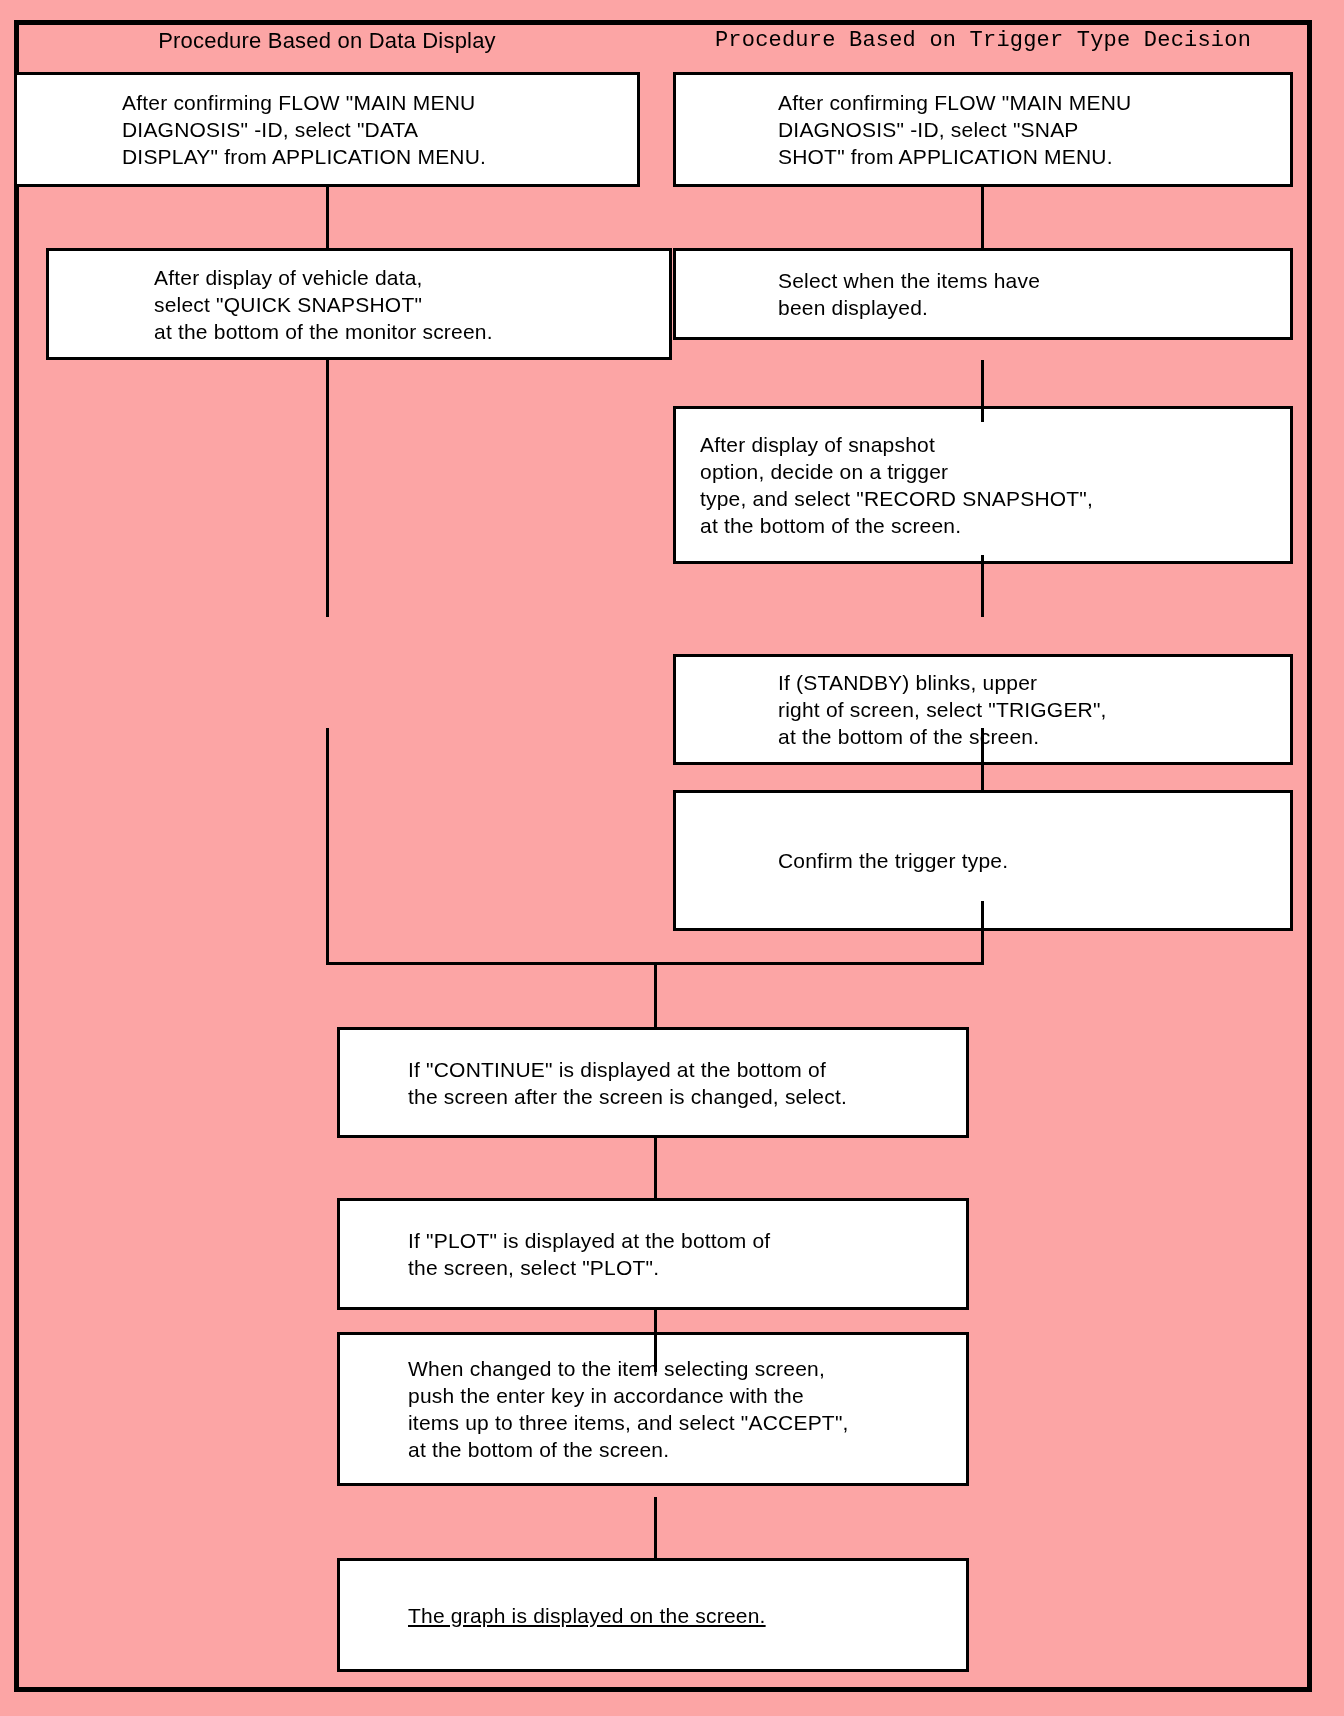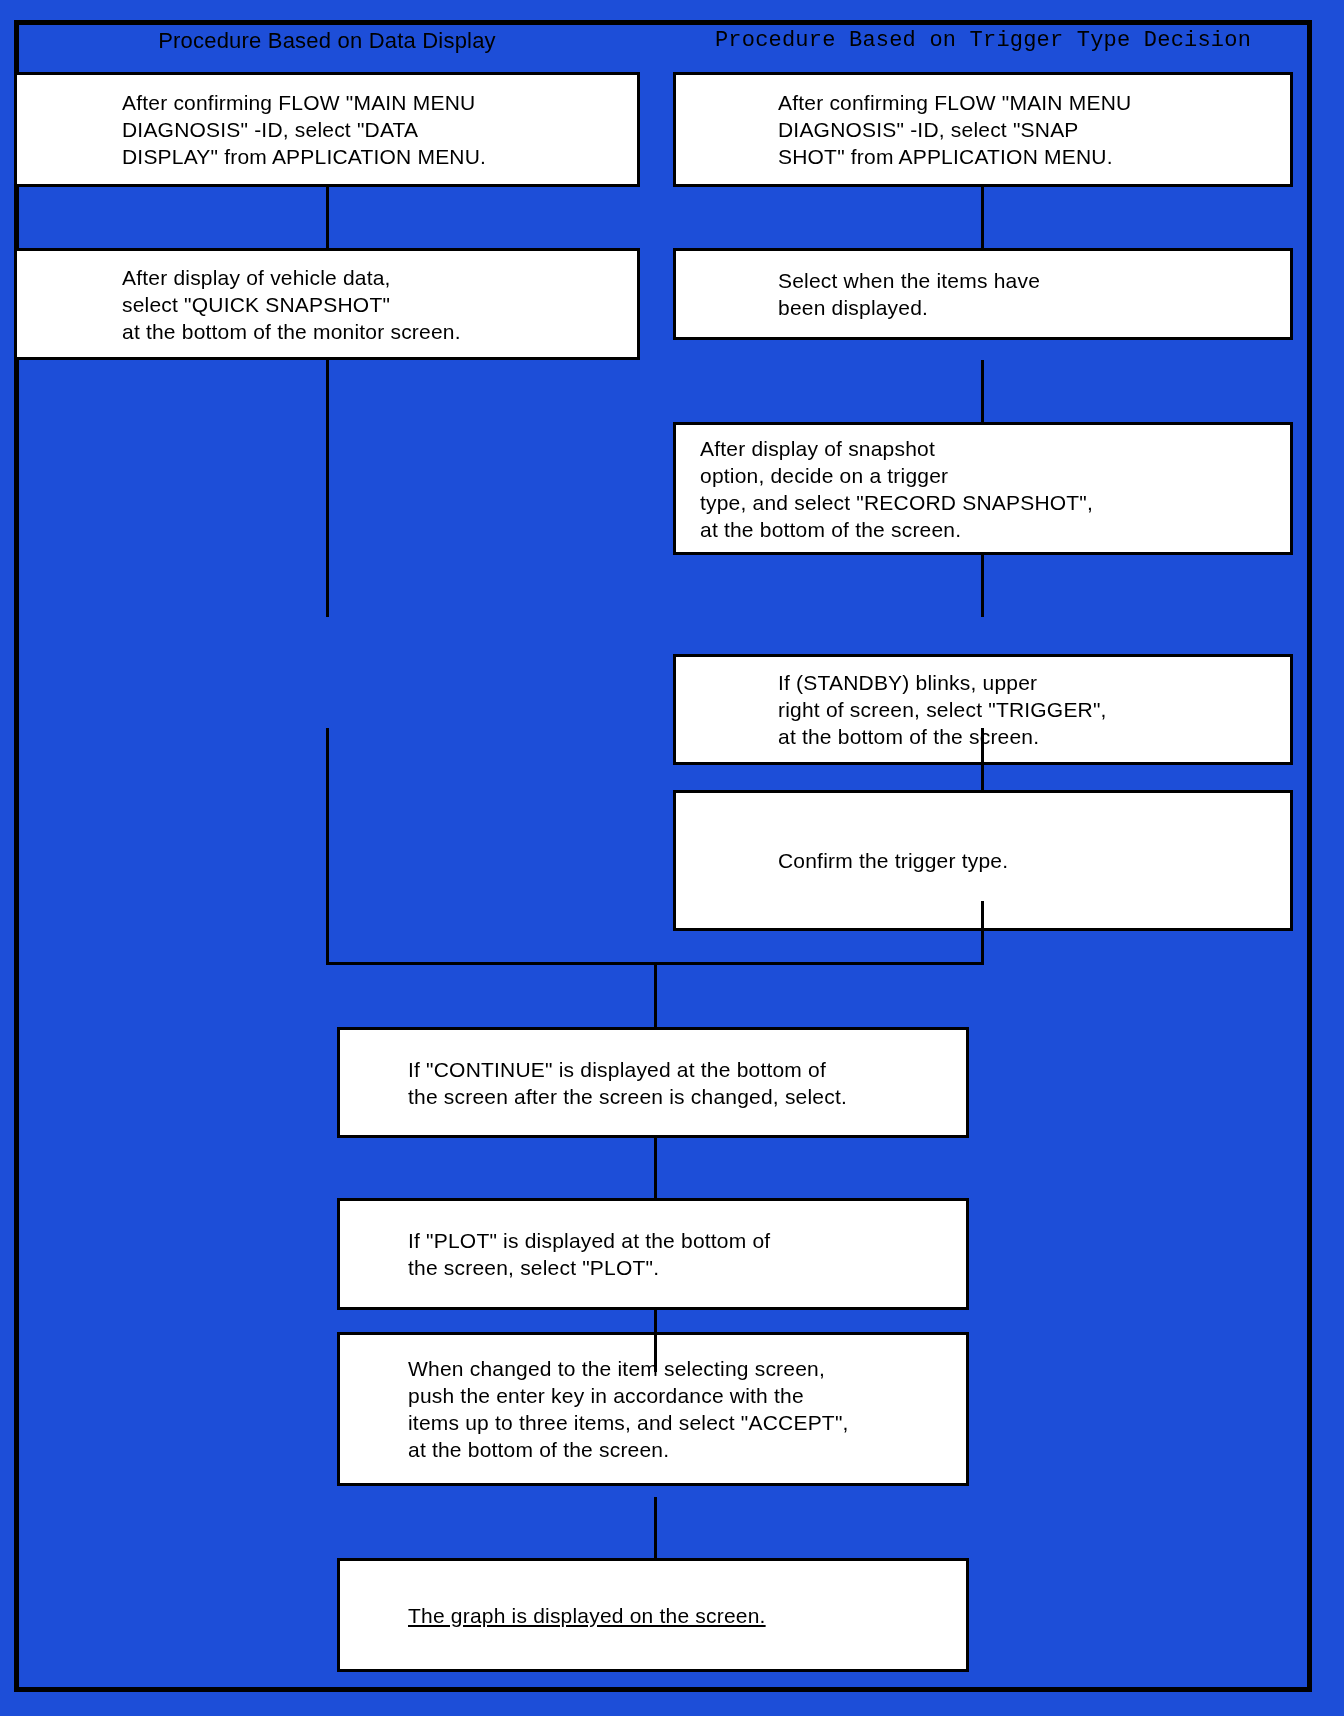--- a/index.html
+++ b/index.html
@@ -4,21 +4,21 @@
 <style>
   html, body {
     margin: 0;
     padding: 0;
     background: #ffffff;
   }
   #canvas {
     position: relative;
     width: 1344px;
     height: 1716px;
-    background: #1d4ed8;
+    background: #fca5a5;
     font-family: "Liberation Sans", "DejaVu Sans", sans-serif;
     color: #000000;
   }
   .page-border {
     position: absolute;
     left: 14px;
     top: 20px;
     width: 1298px;
     height: 1672px;
     border: 5px solid #000000;
@@ -49,25 +49,25 @@
     white-space: pre-line;
     letter-spacing: 0.2px;
   }
   
   .lcol { left: 14px; width: 626px; padding-left: 105px; padding-right: 16px; }
   
   .rcol { left: 673px; width: 620px; padding-left: 102px; padding-right: 16px; }
   
   .mcol { left: 337px; width: 632px; padding-left: 68px; padding-right: 16px; }
   .box-l1 { top: 72px;   height: 115px; }
-  .box-l2 { top: 248px;  height: 112px; }
+  .box-l2 { top: 248px;  height: 112px; margin-left: 32px; }
   .box-l3 { top: 617px;  height: 111px; }
   .box-r1 { top: 72px;   height: 115px; }
   .box-r2 { top: 248px;  height: 92px; }
-  .box-r3 { top: 422px;  height: 133px; padding-left: 24px; }
+  .box-r3 { top: 406px;  height: 158px; padding-left: 24px; }
   .box-r4 { top: 654px;  height: 111px; }
   .box-r5 { top: 790px;  height: 141px; }
   .box-m1 { top: 1027px; height: 111px; }
   .box-m2 { top: 1198px; height: 112px; }
   .box-m3 { top: 1332px; height: 154px; align-items: center; }
   .box-m4 { top: 1558px; height: 114px; text-decoration: underline; }
   .vline, .hline {
     position: absolute;
     background: #000000;
   }

